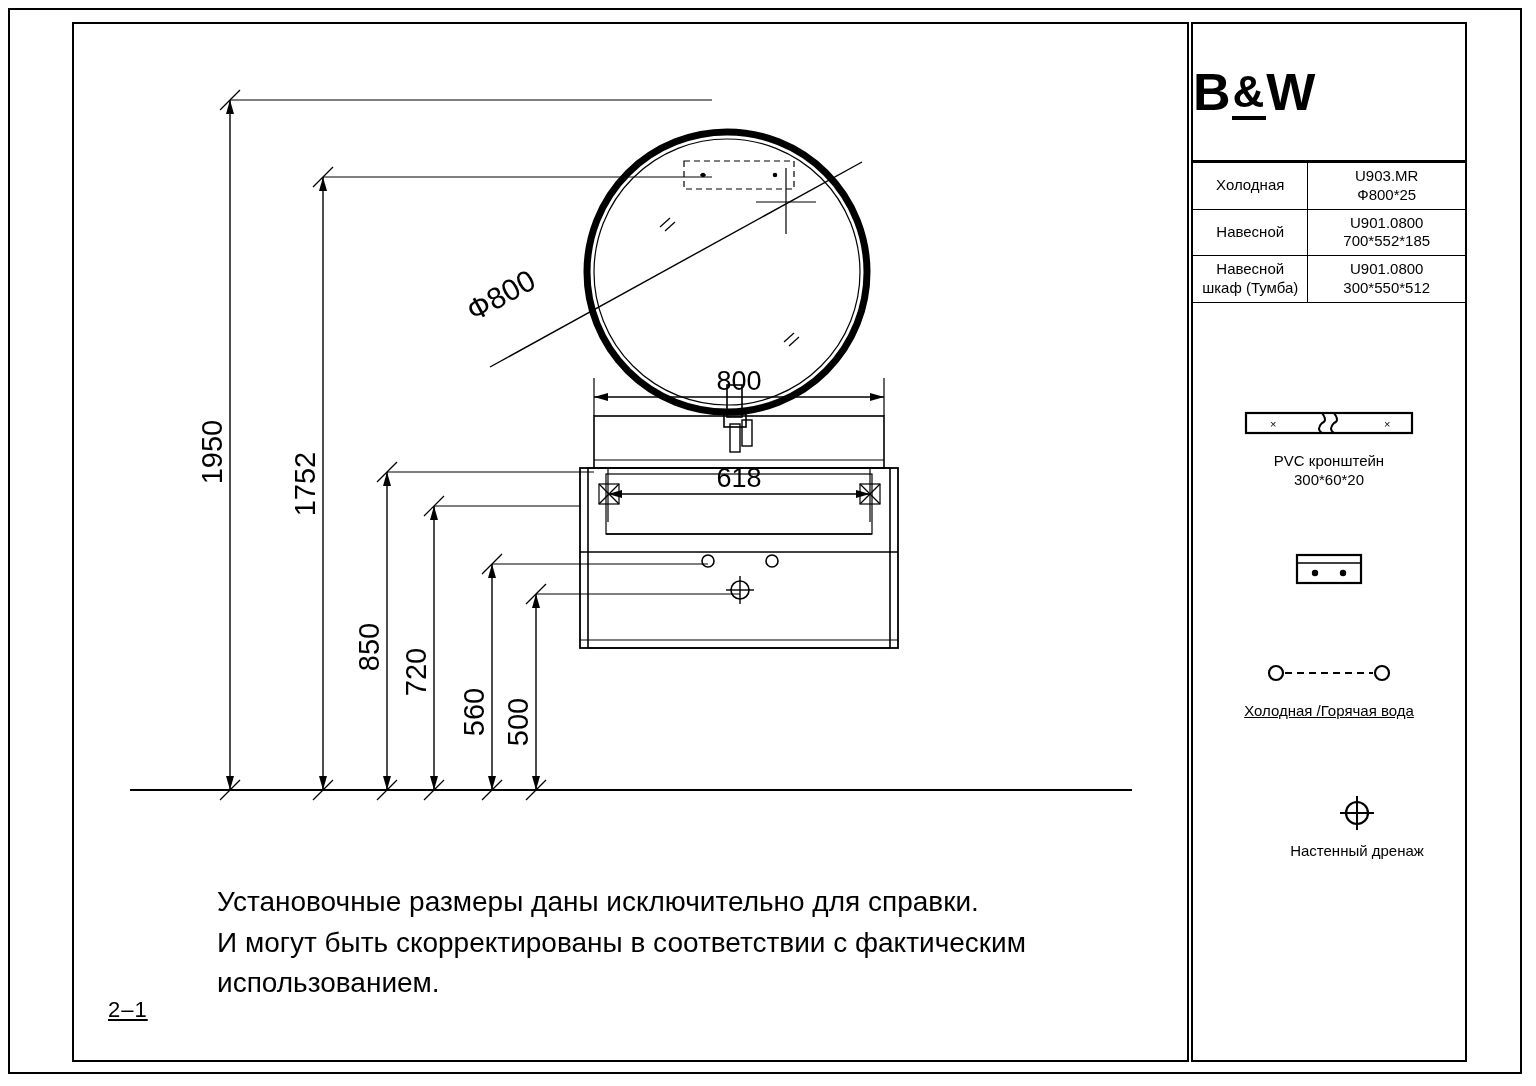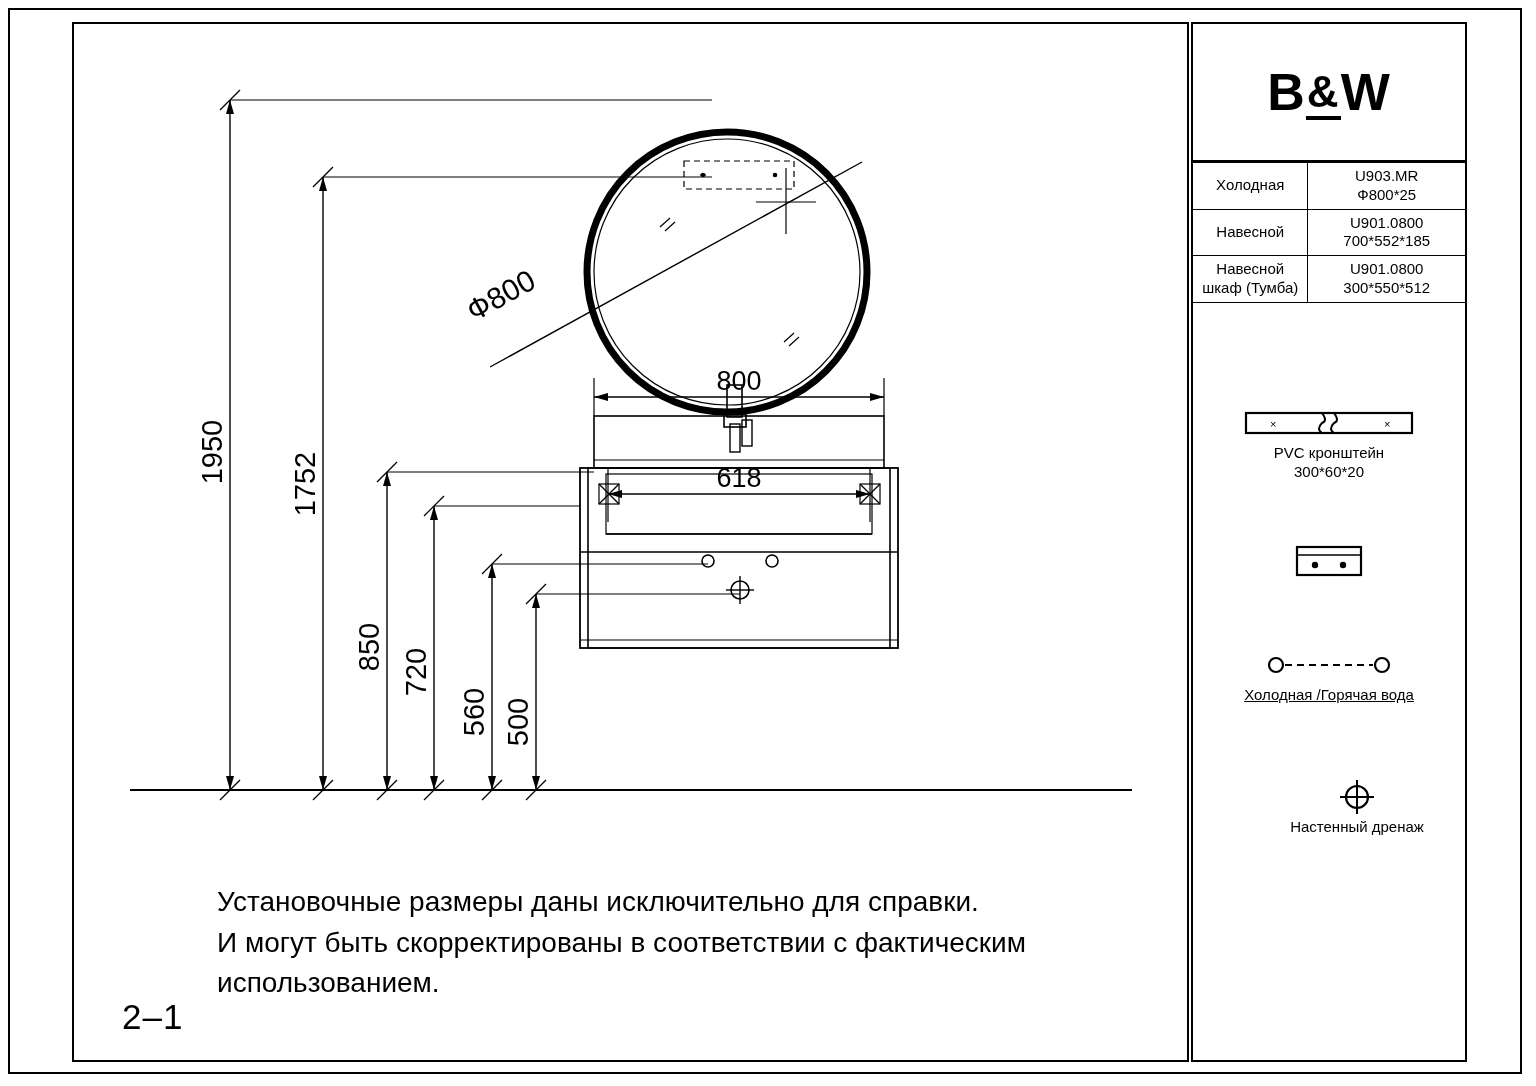--- a/index.html
+++ b/index.html
@@ -48,21 +48,20 @@
   
   .logo-cell {
     position: absolute;
     left: 0; top: 0;
     width: 100%;
     height: 138px;
     border-bottom: 2px solid #000;
     box-sizing: border-box;
     display: flex;
     align-items: center;
-    justify-content: center;
   }
   .logo-text {
     font-family: "Liberation Sans", sans-serif;
     font-weight: bold;
     font-size: 52px;
     letter-spacing: 1px;
   }
   .logo-text .amp {
     font-size: 44px;
     border-bottom: 4px solid #000;
@@ -101,20 +100,21 @@
     width: 100%;
   }
   .legend-item {
     width: 100%;
     text-align: center;
     margin-bottom: 28px;
   }
   .legend-caption {
     font-size: 15px;
     line-height: 1.25;
+    margin-top: 8px;
     padding: 0 6px;
   }
   .legend-glyph {
     height: 42px;
     display: flex;
     align-items: center;
     justify-content: center;
   }
   
   .canvas {
@@ -127,24 +127,25 @@
   .note {
     position: absolute;
     left: 145px;
     top: 860px;
     width: 940px;
     font-size: 28px;
     line-height: 1.45;
   }
   .sheet-id {
     position: absolute;
-    left: 50px;
+    left: 36px;
     top: 975px;
-    font-size: 35px;
+    font-size: 22px;
     letter-spacing: 1px;
+    text-decoration: underline;
   }
 </style>
 </head>
 <body>
 
 <div class="sheet">
 
   <div class="outer-frame"></div>
   <div class="drawing-frame"></div>
 

